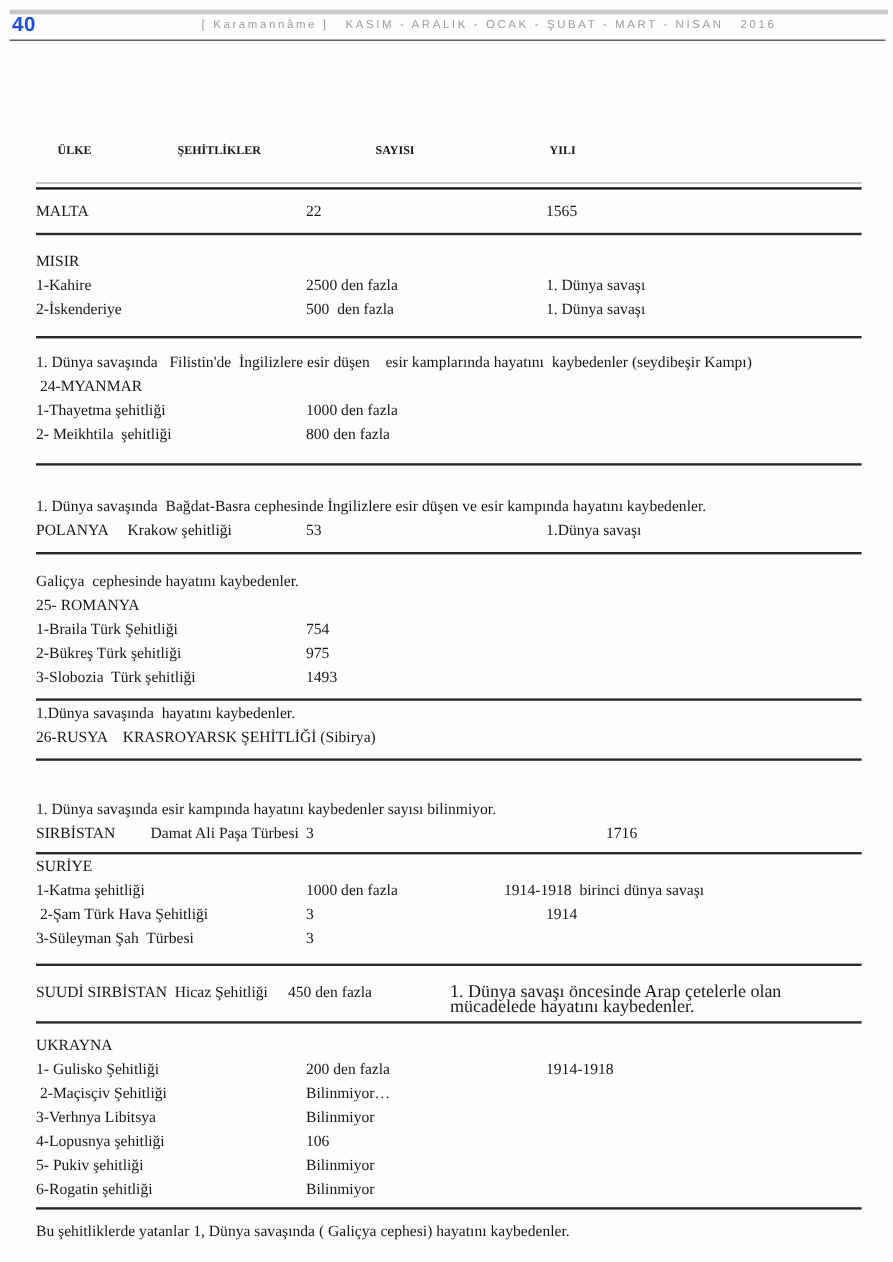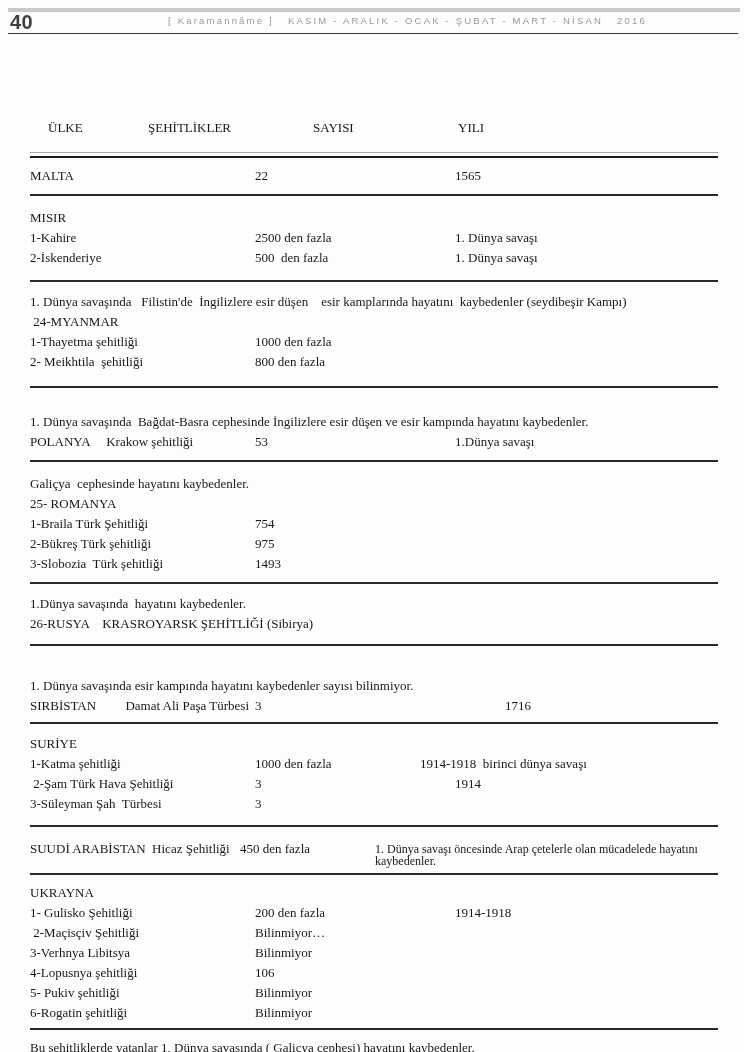--- a/index.html
+++ b/index.html
@@ -5,51 +5,51 @@
   html,body{margin:0;padding:0}
   body{
     position:relative;width:744px;height:1052px;overflow:hidden;
     background:#fdfdfc;color:#181818;
     font-family:"Liberation Serif", serif;
   }
   
   .topbar{position:absolute;top:8px;left:8px;width:732px;height:4px;background:#c9c9c9}
   .pagenum{
     position:absolute;top:11px;left:10px;
-    font-family:"Liberation Sans", sans-serif;font-size:20px;font-weight:600;
-    letter-spacing:.5px;color:#404040;
+    font-family:"Liberation Sans", sans-serif;font-size:17px;font-weight:600;
+    letter-spacing:.5px;color:#1d4ed8;
   }
   .hdrline{
     position:absolute;top:15px;left:168px;white-space:pre;
     font-family:Liberation Sans, sans-serif;font-size:9.5px;
     letter-spacing:2.2px;color:#9a9a9a;
   }
   .hdrline .sep{display:inline-block;width:14px}
   .hdr-rule{position:absolute;top:33px;left:8px;width:730px;border-top:1.5px solid #3a3a3a}
 
   
   .content{position:absolute;top:120px;left:30px;width:688px}
-  .thead{position:relative;height:22px;font-weight:normal;font-size:13px}
+  .thead{position:relative;height:22px;font-weight:bold;font-size:10px}
   .thead span{position:absolute;top:0}
   .th0{left:18px}.th1{left:118px}.th2{left:283px}.th3{left:428px}
   .rule-head{margin-top:10px;height:3px;border-top:1px solid #a8a8a8;border-bottom:2.5px solid #1b1b1b}
   .rule{margin-top:8px;border-top:2px solid #2a2a2a}
 
   .row{display:grid;grid-template-columns:225px 150px 1fr;line-height:20px;font-size:13px;white-space:pre}
   .row .c2{text-align:left}
   .row .c3{padding-left:50px}
   .row.p0 .c3{padding-left:15px}
   .row.sirb .c3{padding-left:100px}
   .row.suudi{grid-template-columns:210px 120px 1fr}
-  .row.suudi .c3{font-size:12px;line-height:12px;padding-left:15px;padding-top:4px;white-space:normal}
+  .row.suudi .c3{font-size:15px;line-height:12px;padding-left:15px;padding-top:4px;white-space:normal}
 
   .para{line-height:20px;font-size:13px;white-space:pre-wrap}
 
   
-  .mt5{margin-top:5px}.mt6{margin-top:6px}.mt8{margin-top:8px}.mt10{margin-top:10px}
+  .mt5{margin-top:5px}.mt6{margin-top:6px}.mt8{margin-top:8px}.mt10{}
   .mt11{margin-top:11px}.mt12{margin-top:12px}.mt14{margin-top:14px}
   .mt22{margin-top:10px}.mt24{margin-top:24px}.mt30{margin-top:30px}
 </style>
 </head>
 <body>
 
 <div class="topbar"></div>
 <div class="pagenum">40</div>
 <div class="hdrline"><span>[ Karamannâme ]</span><span class="sep"></span><span>KASIM - ARALIK - OCAK - ŞUBAT - MART - NİSAN</span><span class="sep"></span><span>2016</span></div>
 <div class="hdr-rule"></div>
@@ -87,21 +87,21 @@
       <div class="row"><span class="c1">26-RUSYA    KRASROYARSK ŞEHİTLİĞİ (Sibirya)</span><span class="c2"></span><span class="c3"></span></div>
       <div class="rule mt10"></div>
       <div class="para mt30">1. Dünya savaşında esir kampında hayatını kaybedenler sayısı bilinmiyor.</div>
       <div class="row sirb"><span class="c1">SIRBİSTAN         Damat Ali Paşa Türbesi</span><span class="c2">3</span><span class="c3">1716</span></div>
       <div class="rule mt6"></div>
       <div class="row mt10"><span class="c1">SURİYE</span><span class="c2"></span><span class="c3"></span></div>
       <div class="row p0"><span class="c1">1-Katma şehitliği</span><span class="c2">1000 den fazla</span><span class="c3">1914-1918  birinci dünya savaşı</span></div>
       <div class="row"><span class="c1"> 2-Şam Türk Hava Şehitliği</span><span class="c2">3</span><span class="c3">1914</span></div>
       <div class="row"><span class="c1">3-Süleyman Şah  Türbesi</span><span class="c2">3</span><span class="c3"></span></div>
       <div class="rule mt11"></div>
-      <div class="row mt12 suudi"><span class="c1">SUUDİ ARABİSTAN  Hicaz Şehitliği</span><span class="c2">450 den fazla</span><span class="c3">1. Dünya savaşı öncesinde  Arap çetelerle olan mücadelede hayatını kaybedenler.</span></div>
+      <div class="row mt12 suudi"><span class="c1">SUUDİ SIRBİSTAN  Hicaz Şehitliği</span><span class="c2">450 den fazla</span><span class="c3">1. Dünya savaşı öncesinde  Arap çetelerle olan mücadelede hayatını kaybedenler.</span></div>
       <div class="rule mt6"></div>
       <div class="row mt8"><span class="c1">UKRAYNA</span><span class="c2"></span><span class="c3"></span></div>
       <div class="row"><span class="c1">1- Gulisko Şehitliği</span><span class="c2">200 den fazla</span><span class="c3">1914-1918</span></div>
       <div class="row"><span class="c1"> 2-Maçisçiv Şehitliği</span><span class="c2">Bilinmiyor…</span><span class="c3"></span></div>
       <div class="row"><span class="c1">3-Verhnya Libitsya</span><span class="c2">Bilinmiyor</span><span class="c3"></span></div>
       <div class="row"><span class="c1">4-Lopusnya şehitliği</span><span class="c2">106</span><span class="c3"></span></div>
       <div class="row"><span class="c1">5- Pukiv şehitliği</span><span class="c2">Bilinmiyor</span><span class="c3"></span></div>
       <div class="row"><span class="c1">6-Rogatin şehitliği</span><span class="c2">Bilinmiyor</span><span class="c3"></span></div>
       <div class="rule mt5"></div>
       <div class="para mt8">Bu şehitliklerde yatanlar 1, Dünya savaşında ( Galiçya cephesi) hayatını kaybedenler.</div>

